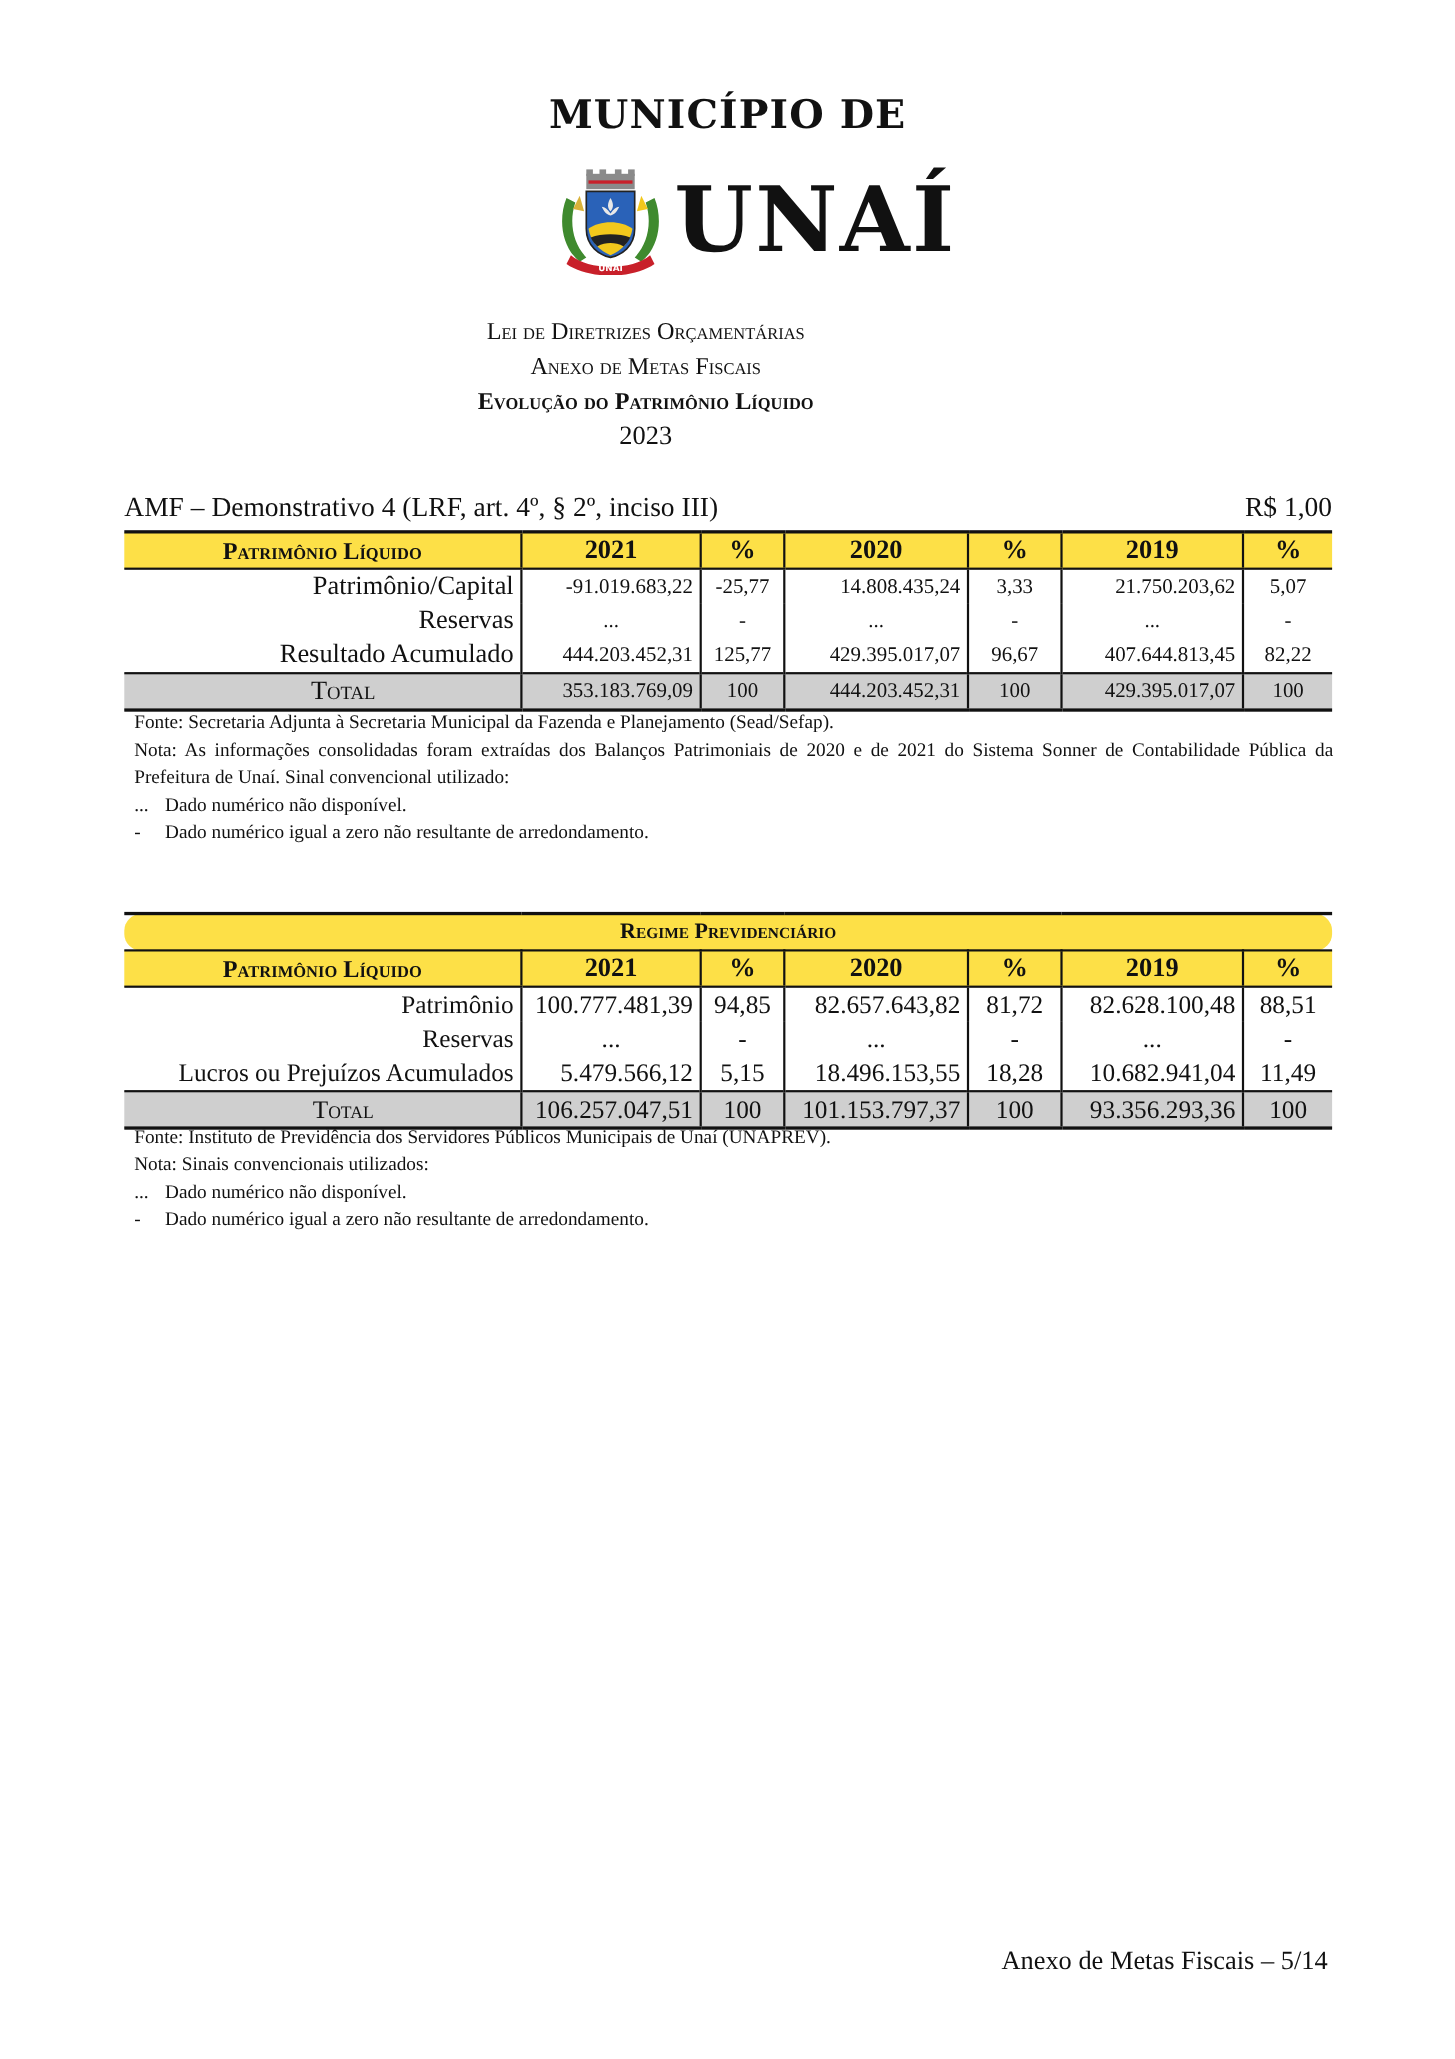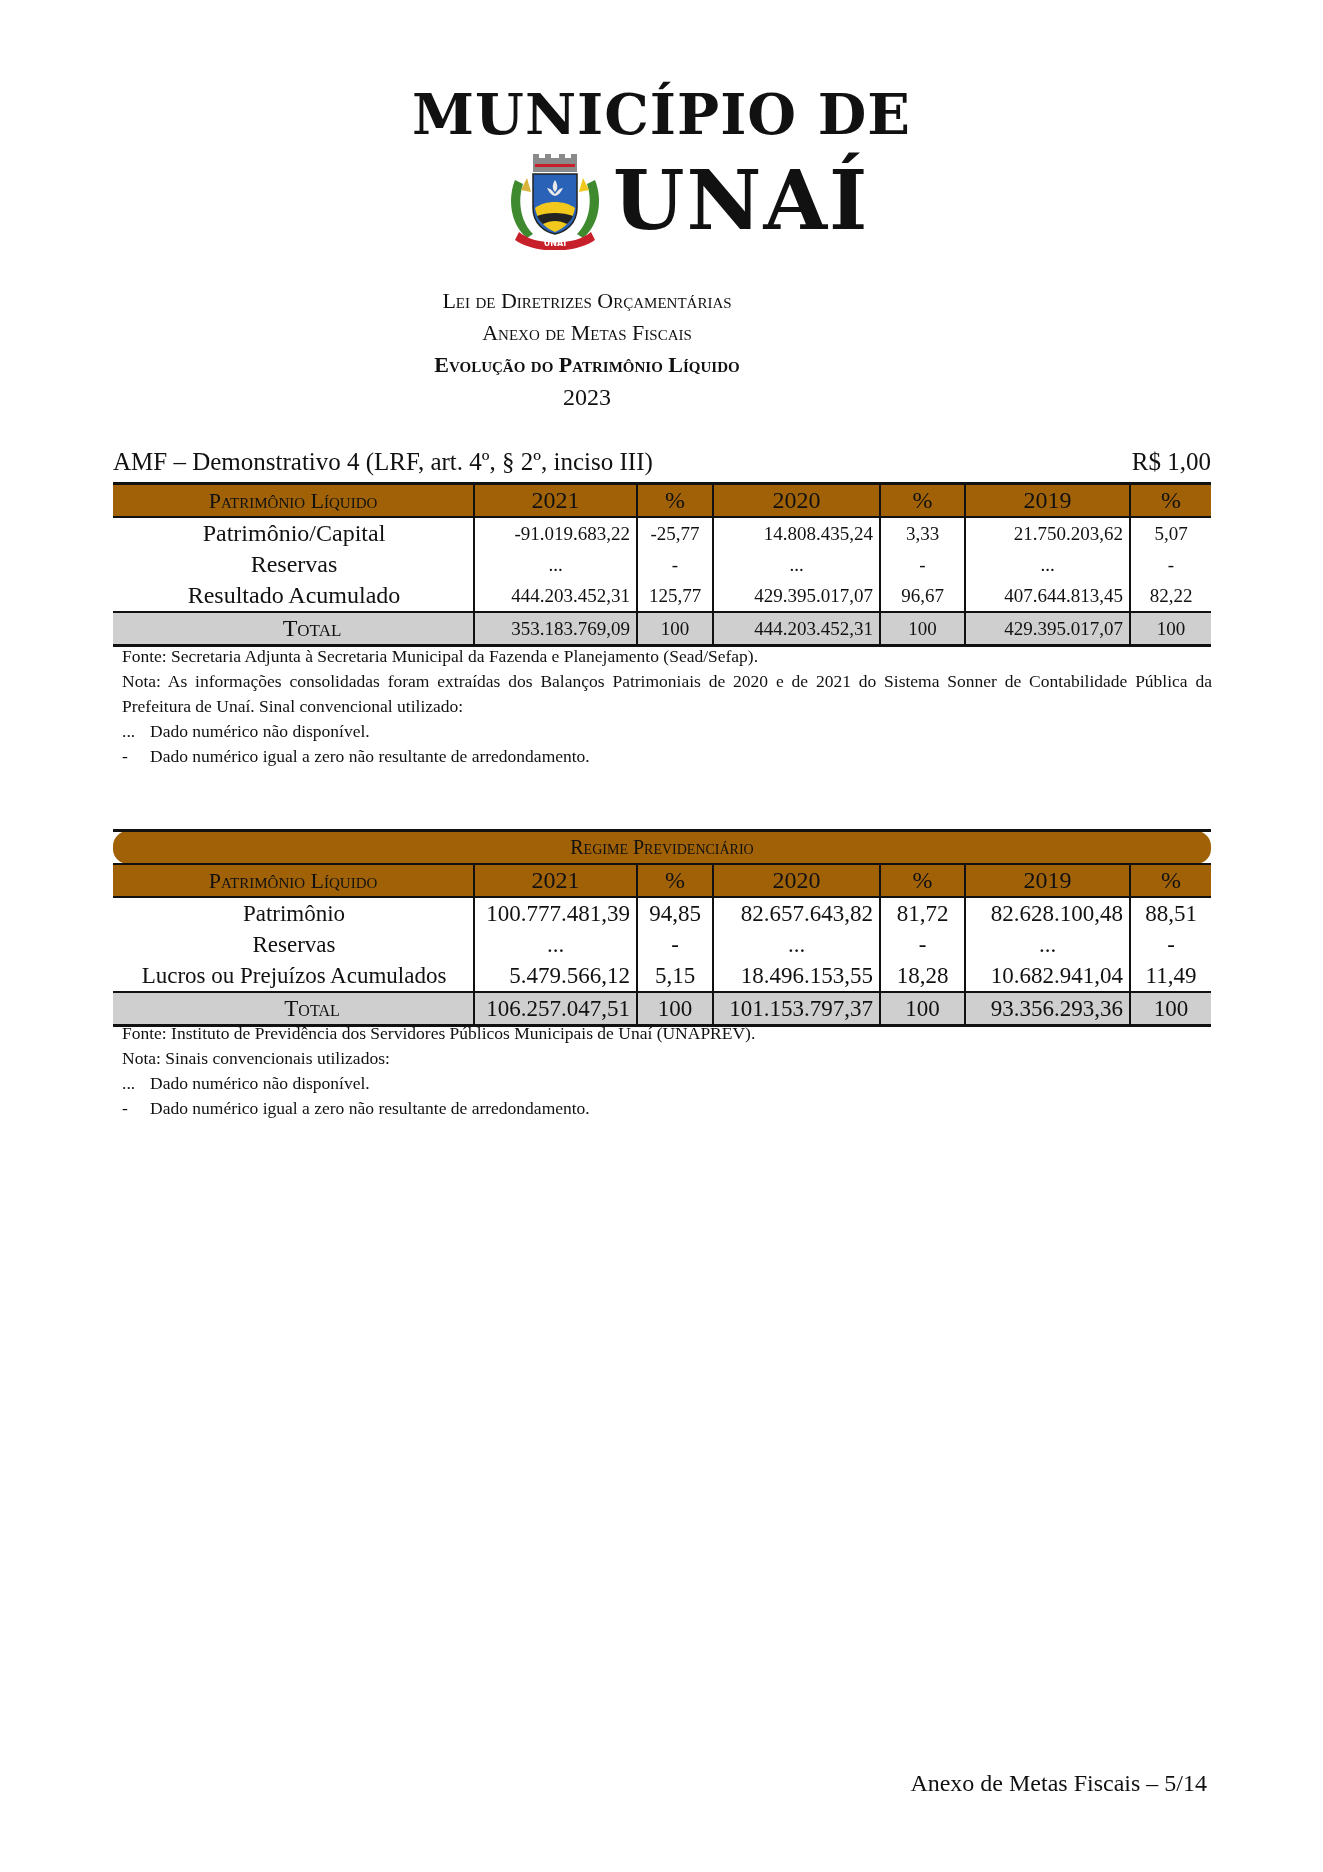--- a/index.html
+++ b/index.html
@@ -1,37 +1,37 @@
 <!DOCTYPE html>
 <html><head>
 <meta charset="utf-8">
 <style>
   html, body { margin: 0; padding: 0; background: #ffffff; }
   body { width: 1323px; height: 1872px; position: relative; font-family: "DejaVu Serif", "Liberation Serif", serif; color: #111; overflow: hidden; }
 
   .masthead { position: absolute; left: 0; width: 1323px; top: 86px; text-align: center; }
-  .masthead-top { font-family: "DejaVu Serif", serif; font-weight: bold; font-size: 56px; letter-spacing: 1px; color: #111; line-height: 1; }
+  .masthead-top { font-family: "DejaVu Serif", serif; font-weight: bold; font-size: 36px; letter-spacing: 1px; color: #111; line-height: 1; }
   .masthead-row { position: absolute; top: 150px; left: 505px; display: flex; align-items: center; text-align: center; }
   .crest { width: 100px; height: 100px; }
   .masthead-name { font-family: "DejaVu Serif", serif; font-weight: bold; font-size: 82px; letter-spacing: 2px; margin-left: 8px; line-height: 1; color: #111; }
 
   .titles { position: absolute; top: 285px; left: 0; width: 1174px; text-align: center; font-family: "Liberation Serif", serif; font-size: 22px; line-height: 32px; color: #111; }
   .titles .sc { font-variant: small-caps; }
   .titles .bold { font-weight: bold; font-variant: small-caps; }
   .titles .year { font-size: 24px; }
 
   .demo-line { position: absolute; top: 448px; left: 113px; width: 1098px; display: flex; justify-content: space-between; font-family: "Liberation Serif", serif; font-size: 25px; line-height: 28px; }
 
   table.fin { position: absolute; left: 113px; width: 1098px; border-collapse: collapse; font-family: "Liberation Serif", serif; table-layout: fixed; }
   table.fin th, table.fin td { padding: 0 6px; white-space: nowrap; }
-  table.fin th { background: #a16207; font-weight: normal; font-size: 24px; height: 31px; text-align: center; border-left: 2px solid #111; }
+  table.fin th { background: #fde047; font-weight: bold; font-size: 24px; height: 31px; text-align: center; border-left: 2px solid #111; }
   table.fin th:first-child { border-left: none; font-variant: small-caps; font-size: 22px; }
   table.fin tr.head-row th { border-top: 3px solid #111; border-bottom: 2px solid #111; }
   table.fin td { font-size: 22px; height: 31px; text-align: right; border-left: 2px solid #111; }
-  table.fin td:first-child { border-left: none; text-align: center; font-size: 24px; padding-left: 8px; }
+  table.fin td:first-child { border-left: none; text-align: right; font-size: 24px; padding-left: 8px; }
   table.fin td.pct { text-align: center; }
   table.fin td.dots { text-align: center; }
   table.fin tr.total td { background: #cfcfcf; border-top: 2px solid #111; border-bottom: 3px solid #111; }
   table.fin tr.total td:first-child { text-align: center; font-variant: small-caps; padding-left: 44px; }
   table.fin tr.regime th { border-top: 3px solid #111; border-bottom: 2px solid #111; text-align: center; font-variant: small-caps; font-size: 20px; border-left: none; border-radius: 15px; }
 
   .t1 { top: 482px; }
   .t1 td { font-size: 19px !important; }
   .t1 td:first-child { font-size: 24px !important; }
   .t2 { top: 829px; }

